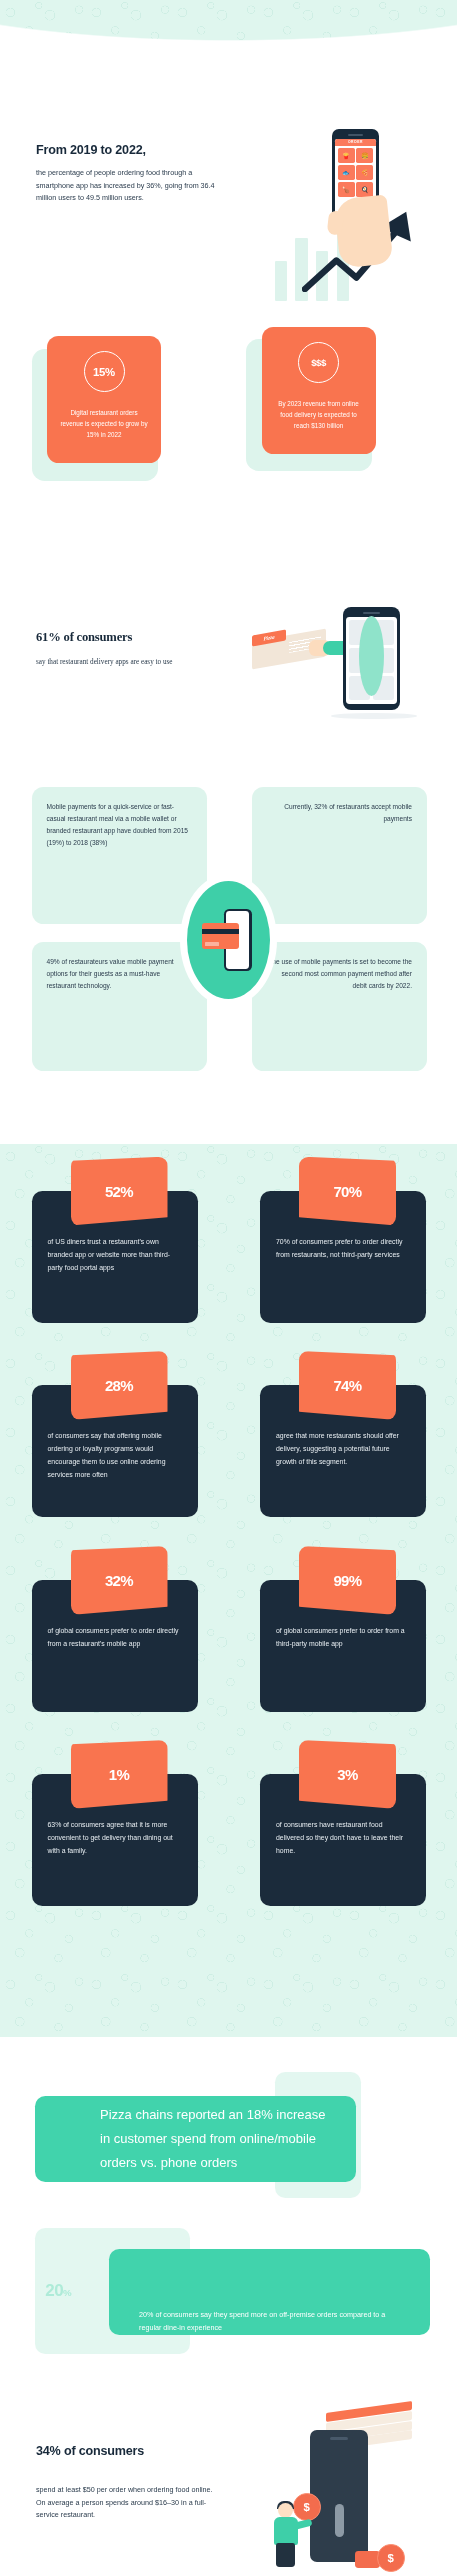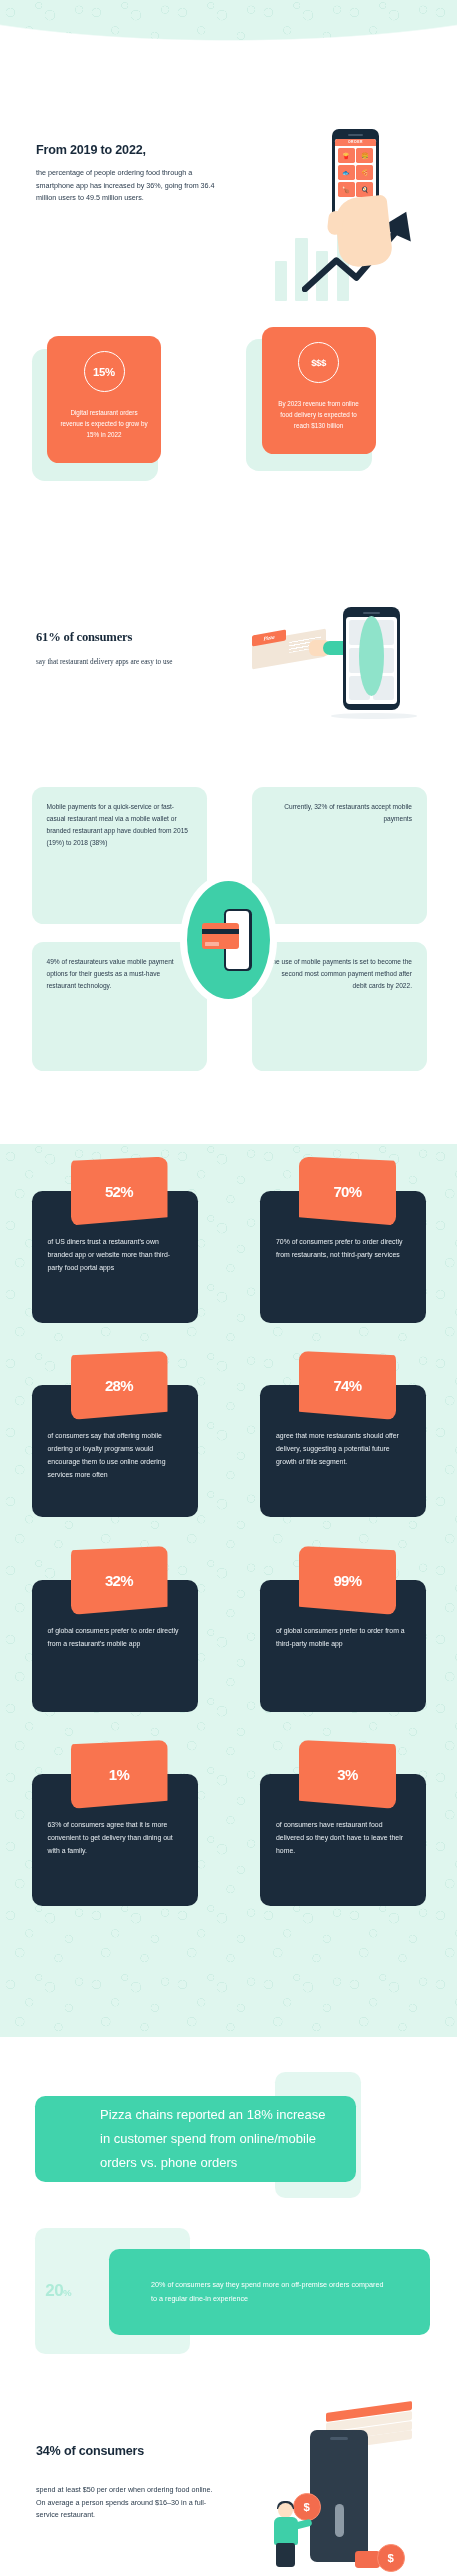--- a/index.html
+++ b/index.html
@@ -217,21 +217,21 @@
   #banner20 .ghost {
     position:absolute; left:35px; top:6.9px; width:155px; height:126px;
     background:#e3f7f0; border-radius:10.3px;
     display:flex; align-items:center; padding-left:10.3px;
   }
   #banner20 .ghost .num{ color:#aeebd8;font-size:17px;font-weight:bold;letter-spacing:-0.6px; }
   #banner20 .ghost .num small{ font-size:9.7px; }
   #banner20 .bar {
     position:absolute; left:109px; top:27.5px; width:321px; height:86px;
     background:#41d3ac; border-radius:10.3px;
-    display:flex; align-items:center; padding:0 42px;
+    display:flex; align-items:flex-end; padding:0 30px;
   }
   #banner20 .bar p{ color:#ffffff; font-size:7.2px; line-height:1.85; }
 
   
   #sec34 { top: 2384px; height: 192px; }
   #sec34 .copy { position:absolute; left:36px; top:60px; width:177px; }
   #sec34 .h-big { margin-bottom:26px; }
 
   #art34 { position:absolute; left:269px; top:23px; width:172px; height:166px; }
   .pizza-stack{ position:absolute; left:57px; top:0; width:86px; height:35px; }

